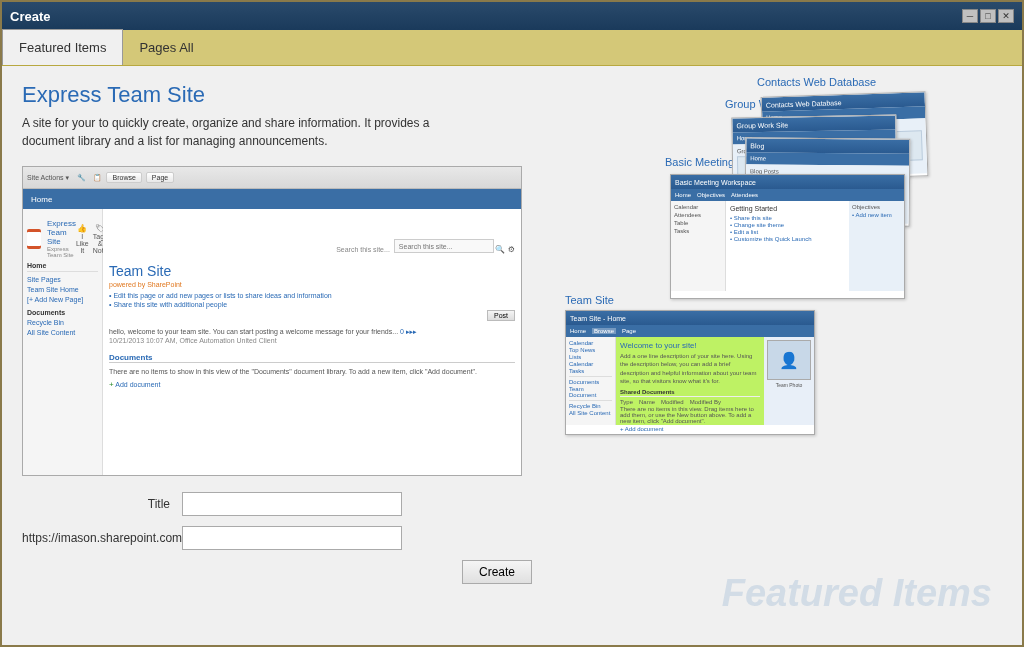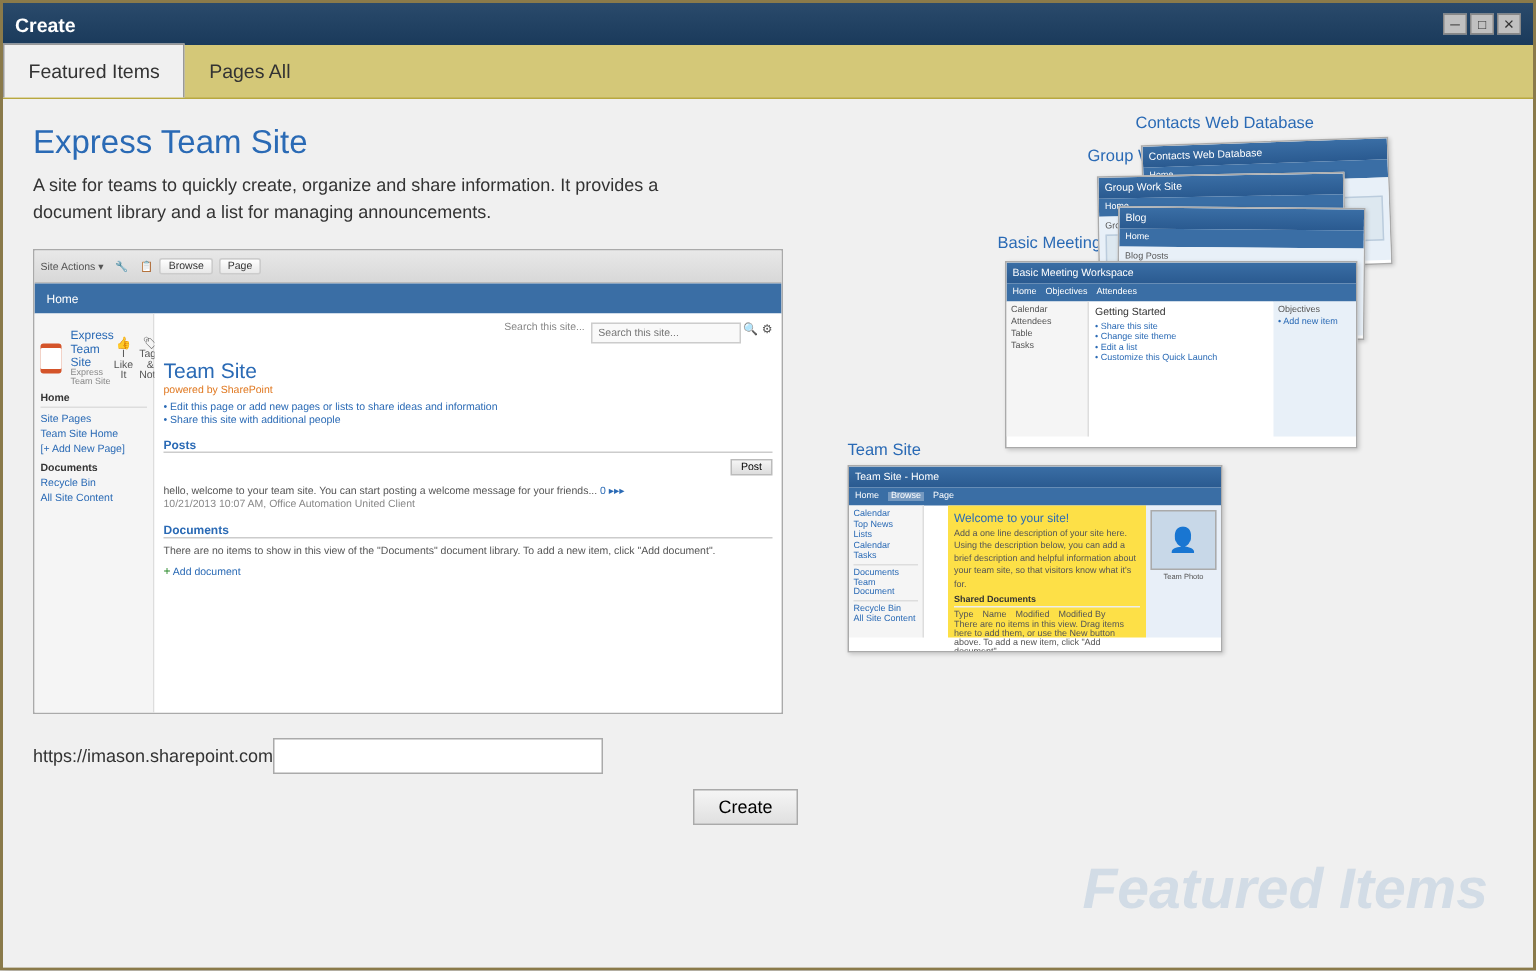--- a/index.html
+++ b/index.html
@@ -369,21 +369,21 @@
     </div>
     <div class="tab inactive">
       <span>Pages All</span>
     </div>
   </div>
 
   <div class="content-area">
 
     <div class="left-panel">
       <h2 class="site-title">Express Team Site</h2>
-      <p class="site-description">A site for teams to quickly create, organize and share information. It provides a document library and a list for managing announcements.</p>
+      <p class="site-description">A site for your to quickly create, organize and share information. It provides a document library and a list for managing announcements.</p>
 
       <div class="preview-screenshot">
 
         <div class="sp-toolbar">
           <span style="font-size:7px;color:#555;">Site Actions ▾</span>
           <span style="font-size:7px;margin-left:4px;">🔧</span>
           <span style="font-size:7px;margin-left:4px;">📋</span>
           <div class="sp-toolbar-btn">Browse</div>
           <div class="sp-toolbar-btn">Page</div>
         </div>
@@ -422,48 +422,51 @@
               <div class="sp-sidebar-item">Site Pages</div>
               <div class="sp-sidebar-item">Team Site Home</div>
               <div class="sp-sidebar-item">[+ Add New Page]</div>
             </div>
             <div style="font-size:7px;font-weight:bold;color:#333;margin-bottom:3px;">Documents</div>
             <div class="sp-sidebar-item">Recycle Bin</div>
             <div class="sp-sidebar-item">All Site Content</div>
           </div>
 
           <div class="sp-main">
-            <div style="display:flex;margin-bottom:4px;">
+            <div style="display:flex;align-items:center;margin-bottom:4px;margin-top:24px;">
               <span style="font-size:7px;color:#888;flex:1;text-align:right;margin-right:4px;">Search this site...</span>
               <input type="text" class="sp-search" style="width: 100px;" placeholder="Search this site...">
               <span style="font-size:8px;color:#555;margin-left:2px;">🔍</span>
               <span style="font-size:8px;color:#555;margin-left:2px;">⚙</span>
             </div>
 
             <div class="sp-main-title">Team Site</div>
             <div class="sp-powered">powered by SharePoint</div>
 
             <div class="sp-list-item">• Edit this page or add new pages or lists to share ideas and information</div>
             <div class="sp-list-item">• Share this site with additional people</div>
 
-            <div class="sp-section-title">Posts</div>
             <button class="sp-post-btn">Post</button>
             <div class="sp-post-text">
               hello, welcome to your team site. You can start posting a welcome message for your friends... <span class="sp-post-blue">0 ▸▸▸</span><br>
               <span style="color:#888;">10/21/2013 10:07 AM, Office Automation United Client</span>
             </div>
 
             <div class="sp-section-title">Documents</div>
             <div class="sp-post-text">There are no items to show in this view of the "Documents" document library. To add a new item, click "Add document".</div>
             <div class="sp-docs-link"><span class="sp-green-dot">+</span> Add document</div>
           </div>
         </div>
       </div>
 
       <div class="form-area">
+        <div class="form-row">
+          <label class="form-label">Title</label>
+          <input type="text" class="form-input" style="">
+        </div>
         <div class="form-row">
           <label class="form-label">https://imason.sharepoint.com/UE.../</label>
           <input type="text" class="form-input" style="">
         </div>
         <div style="display:flex;justify-content:flex-end;padding-right:0;">
           <button class="create-btn">Create</button>
         </div>
       </div>
     </div>
 
@@ -560,21 +563,21 @@
               <div style="color:#2a6ab5;margin-bottom:1px;">Lists</div>
               <div style="color:#2a6ab5;margin-bottom:1px;">Calendar</div>
               <div style="color:#2a6ab5;margin-bottom:1px;">Tasks</div>
               <hr style="border:none;border-top:1px solid #ddd;margin:2px 0;">
               <div style="color:#2a6ab5;margin-bottom:1px;">Documents</div>
               <div style="color:#2a6ab5;margin-bottom:1px;">Team Document</div>
               <hr style="border:none;border-top:1px solid #ddd;margin:2px 0;">
               <div style="color:#2a6ab5;margin-bottom:1px;">Recycle Bin</div>
               <div style="color:#2a6ab5;margin-bottom:1px;">All Site Content</div>
             </div>
-            <div style="flex:1;background:#fde047;padding:4px;margin-left:16px;">
+            <div style="flex:1;background:#bef264;padding:4px;">
               <div style="font-size:8px;color:#2a6ab5;margin-bottom:2px;">Welcome to your site!</div>
               <div style="font-size:6px;color:#555;line-height:1.4;margin-bottom:3px;">Add a one line description of your site here. Using the description below, you can add a brief description and helpful information about your team site, so that visitors know what it's for.</div>
               <div style="font-size:6px;color:#333;font-weight:bold;border-bottom:1px solid #eee;padding-bottom:1px;margin-bottom:2px;">Shared Documents</div>
               <div style="display:flex;gap:6px;font-size:6px;color:#555;margin-bottom:1px;">
                 <span>Type</span>
                 <span>Name</span>
                 <span>Modified</span>
                 <span>Modified By</span>
               </div>
               <div style="font-size:6px;color:#555;margin-bottom:2px;">There are no items in this view. Drag items here to add them, or use the New button above. To add a new item, click "Add document".</div>

